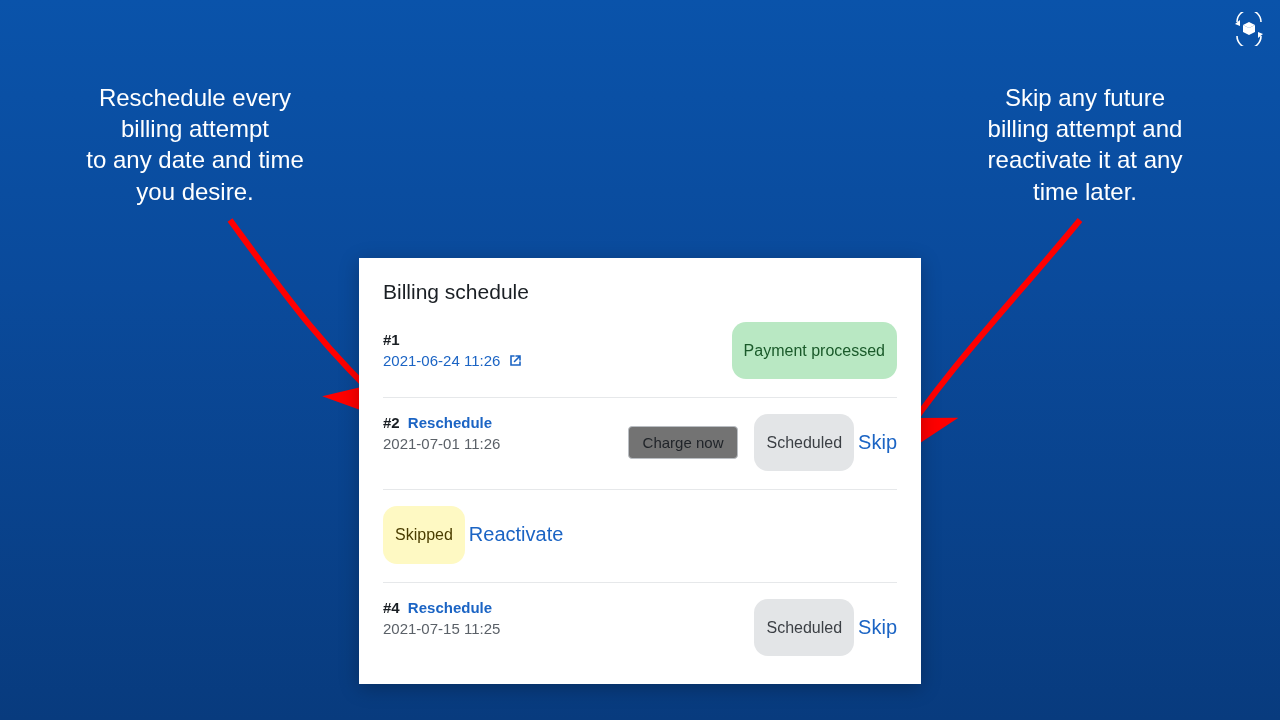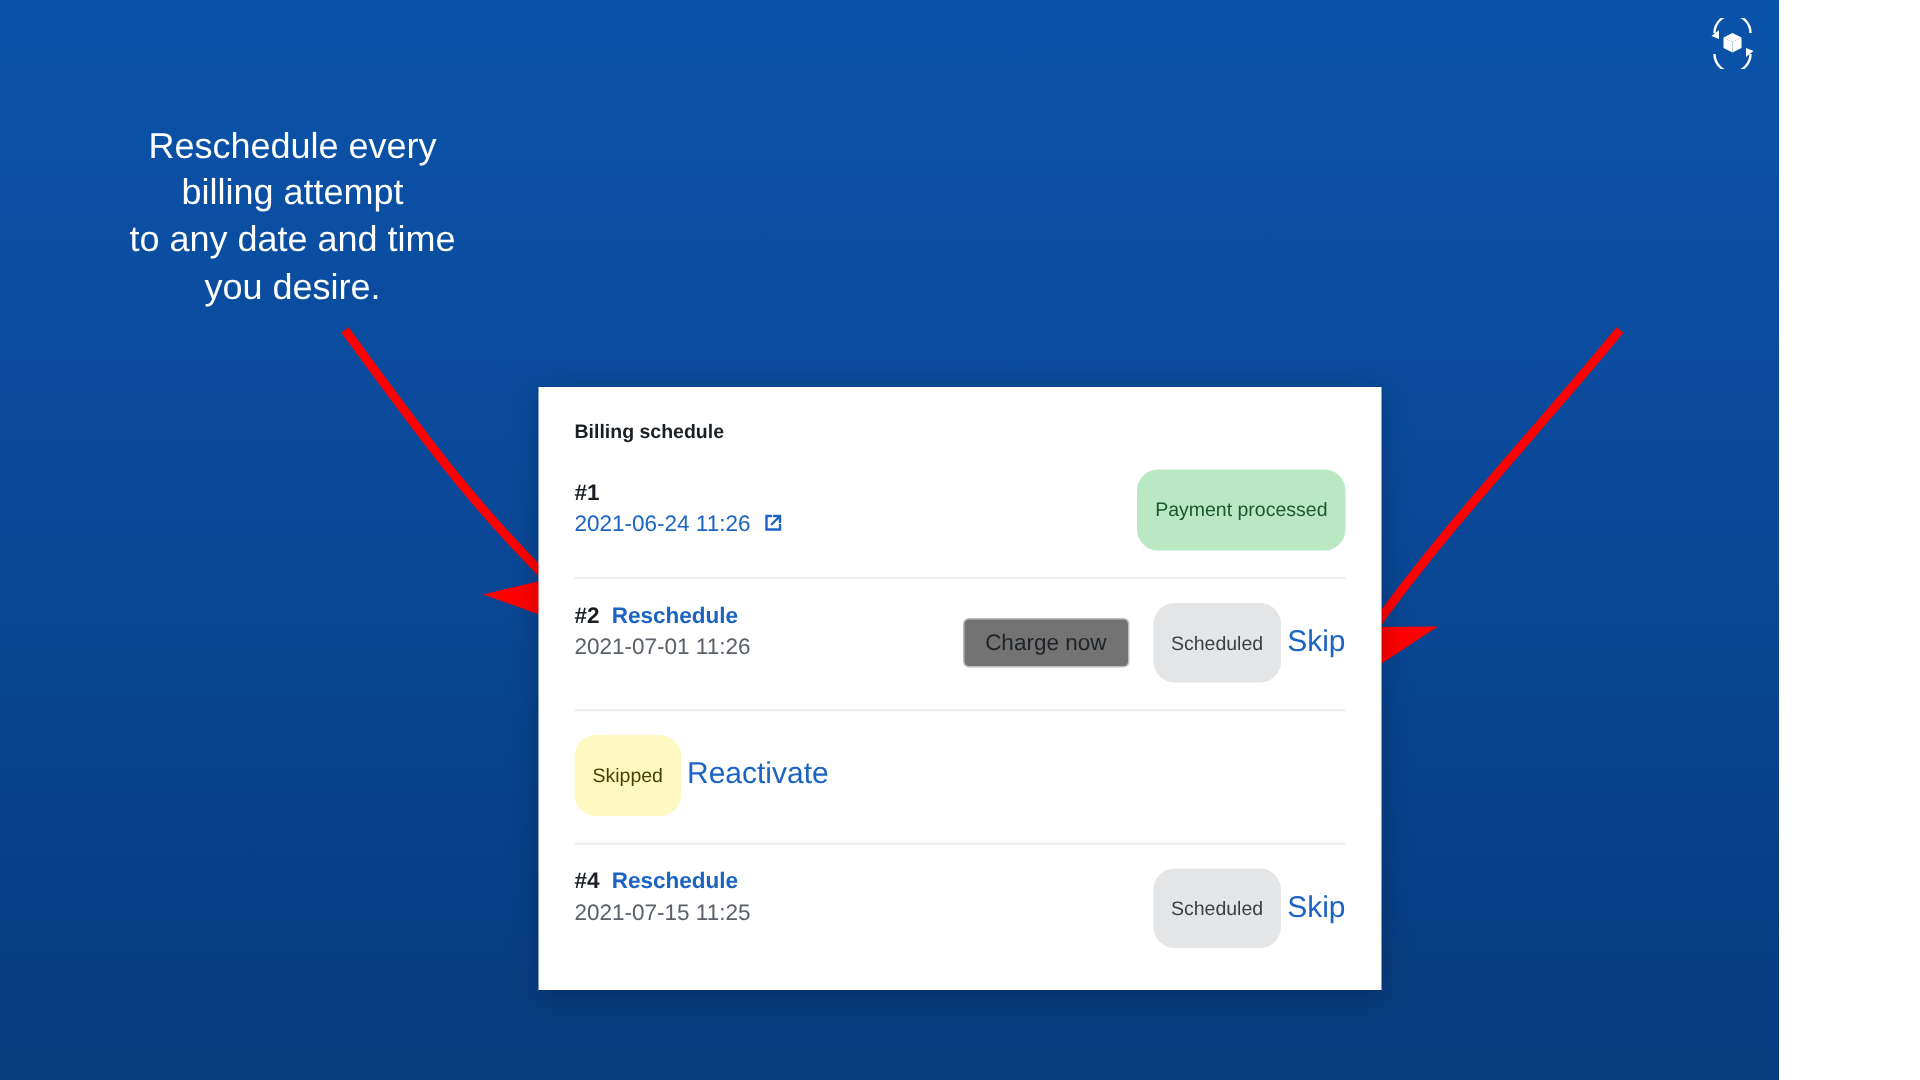--- a/index.html
+++ b/index.html
@@ -1,33 +1,33 @@
 <!DOCTYPE html>
 <html><head>
 <meta charset="utf-8">
 <style>
   html,body{margin:0;padding:0;width:1280px;height:720px;font-family:"Segoe UI","Helvetica Neue",Arial,sans-serif;overflow:hidden}
-  .stage{position:relative;width:1186px;height:720px;background:linear-gradient(180deg,#0a53aa 0%,#0a4a9b 40%,#083b7e 100%)}
+  .stage{position:relative;width:1280px;height:720px;background:linear-gradient(180deg,#0a53aa 0%,#0a4a9b 40%,#083b7e 100%)}
   .caption{position:absolute;color:#ffffff;font-size:24px;line-height:1.3;text-align:center}
   .corner-icon{position:absolute;top:12px;right:14px;width:34px;height:34px}
   .card{position:absolute;left:359px;top:258px;width:562px;background:#ffffff;box-shadow:0 4px 18px rgba(0,0,0,.25)}
   .card-inner{padding:22px 24px 10px 24px}
-  .card-title{font-size:13px;font-weight:700;color:#1a1f24;margin:0 0 18px 0}
+  .card-title{font-size:21px;font-weight:400;color:#1a1f24;margin:0 0 18px 0}
   .row{display:flex;justify-content:space-between;align-items:flex-start;padding:16px 0 18px 0;border-top:1px solid #e6e8ea}
   .row.first{border-top:none;padding-top:0;align-items:center}
   .left-col{display:flex;flex-direction:column;gap:4px;min-width:200px}
   .id-line{font-size:15px;color:#1a1f24;font-weight:700}
   .id-line .resched{font-weight:700;color:#1b64c4;margin-left:4px;cursor:pointer}
   .date{font-size:15px;color:#5b6168}
   .date.link{color:#1b64c4;cursor:pointer}
   .date.strike{text-decoration:line-through}
   .ext-icon{margin-left:4px;vertical-align:-1px}
   .right-col{display:flex;align-items:center;gap:16px}
   .right-stack{display:flex;flex-direction:row;align-items:center;gap:4px}
-  .pill{display:inline-block;padding:19px 12px;border-radius:14px;font-size:13px;line-height:1.2}
+  .pill{display:inline-block;padding:19px 12px;border-radius:14px;font-size:16px;line-height:1.2}
   .pill.green{background:#b9e8c3;color:#1a5a2a}
   .pill.grey{background:#e3e5e7;color:#3b3f44}
   .pill.yellow{background:#fef9c3;color:#4a3d00}
   .btn{display:inline-block;border:1px solid #babec3;border-radius:4px;padding:8px 14px;font-size:15px;color:#1f2328;background:#737373;cursor:pointer;line-height:1}
   .action-link{color:#1b64c4;font-size:20px;cursor:pointer}
   .arrow{position:absolute}
 </style>
 </head>
 <body>
 
@@ -46,20 +46,24 @@
         <polygon points="11,13 17,16 17,23 11,20"></polygon>
         <polygon points="23,13 23,20 17,23 17,16"></polygon>
       </g>
     </svg>
   </div>
 
   <div class="caption" style="left:60px;top:82px;width:270px;white-space:pre-line">Reschedule every
 billing attempt
 to any date and time
 you desire.</div>
+  <div class="caption" style="left:950px;top:82px;width:270px;white-space:pre-line">Skip any future
+billing attempt and
+reactivate it at any
+time later.</div>
 
   <svg class="arrow" style="left:225px;top:215px" width="200" height="230" viewBox="0 0 200 230">
     <defs>
       <marker id="ahL" markerWidth="14" markerHeight="14" refX="11" refY="6" orient="auto">
         <path d="M0,0 L14,6 L0,12 L4,6 Z" fill="#ff0000"></path>
       </marker>
     </defs>
     <path d="M5,5 C 60,80 95,130 170,200" stroke="#ff0000" stroke-width="6" fill="none" marker-end="url(#ahL)"></path>
   </svg>
 

